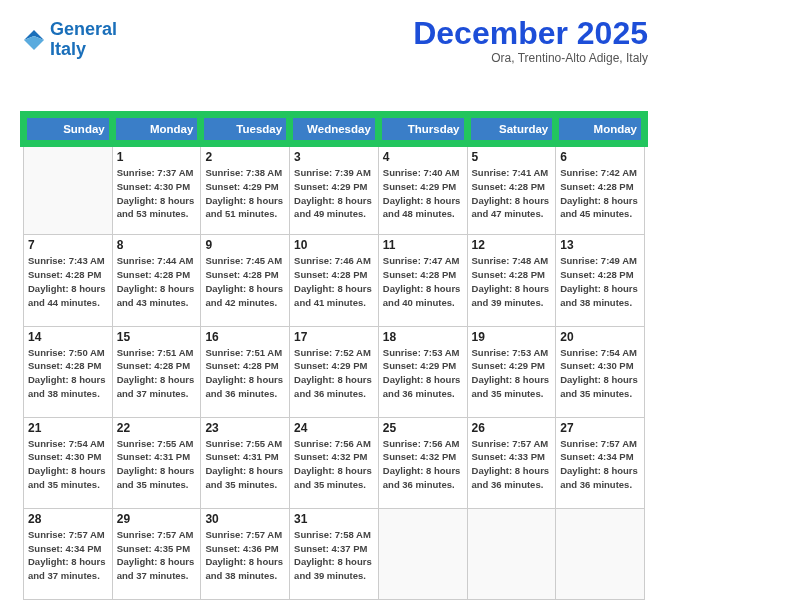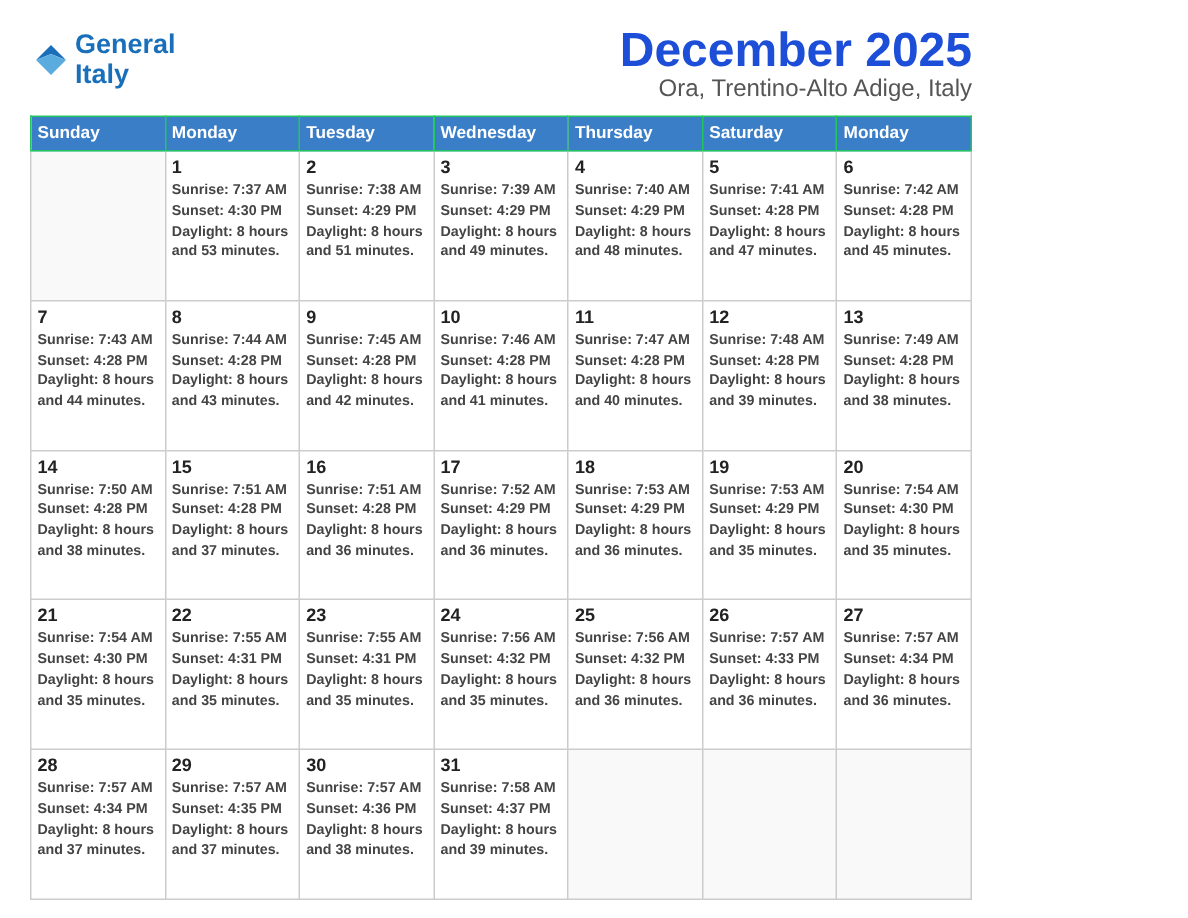--- a/index.html
+++ b/index.html
@@ -9,20 +9,21 @@
       width: 792px;
       height: 612px;
       overflow: hidden;
     }
     .page {
       width: 668px;
       height: 612px;
       padding: 16px 20px 12px 20px;
       display: flex;
       flex-direction: column;
+      gap: 38px;
     }
     .header {
       display: flex;
       align-items: flex-start;
       justify-content: space-between;
       margin-bottom: 8px;
     }
     .logo {
       display: flex;
       align-items: center;
@@ -43,38 +44,38 @@
     .title-block {
       text-align: right;
     }
     .month-title {
       font-size: 32px;
       font-weight: bold;
       color: #1d4ed8;
       line-height: 1.1;
     }
     .subtitle {
-      font-size: 16px;
+      font-size: 12px;
       color: #555;
     }
     .calendar {
       flex: 1;
       border: 1px solid #ccc;
       border-collapse: collapse;
       width: 100%;
       table-layout: fixed;
     }
     .calendar th {
       background-color: #3a7ec8;
       color: #fff;
       font-size: 11.5px;
       font-weight: bold;
       padding: 5px 4px;
-      border: 1px solid #22c55e;
-      text-align: left;
+      border: 7px solid #22c55e;
+      text-align: right;
     }
     .calendar td {
       border: 1px solid #ccc;
       vertical-align: top;
       padding: 3px 4px;
       font-size: 9.5px;
       color: #333;
       background: #fff;
       height: 88px;
     }

